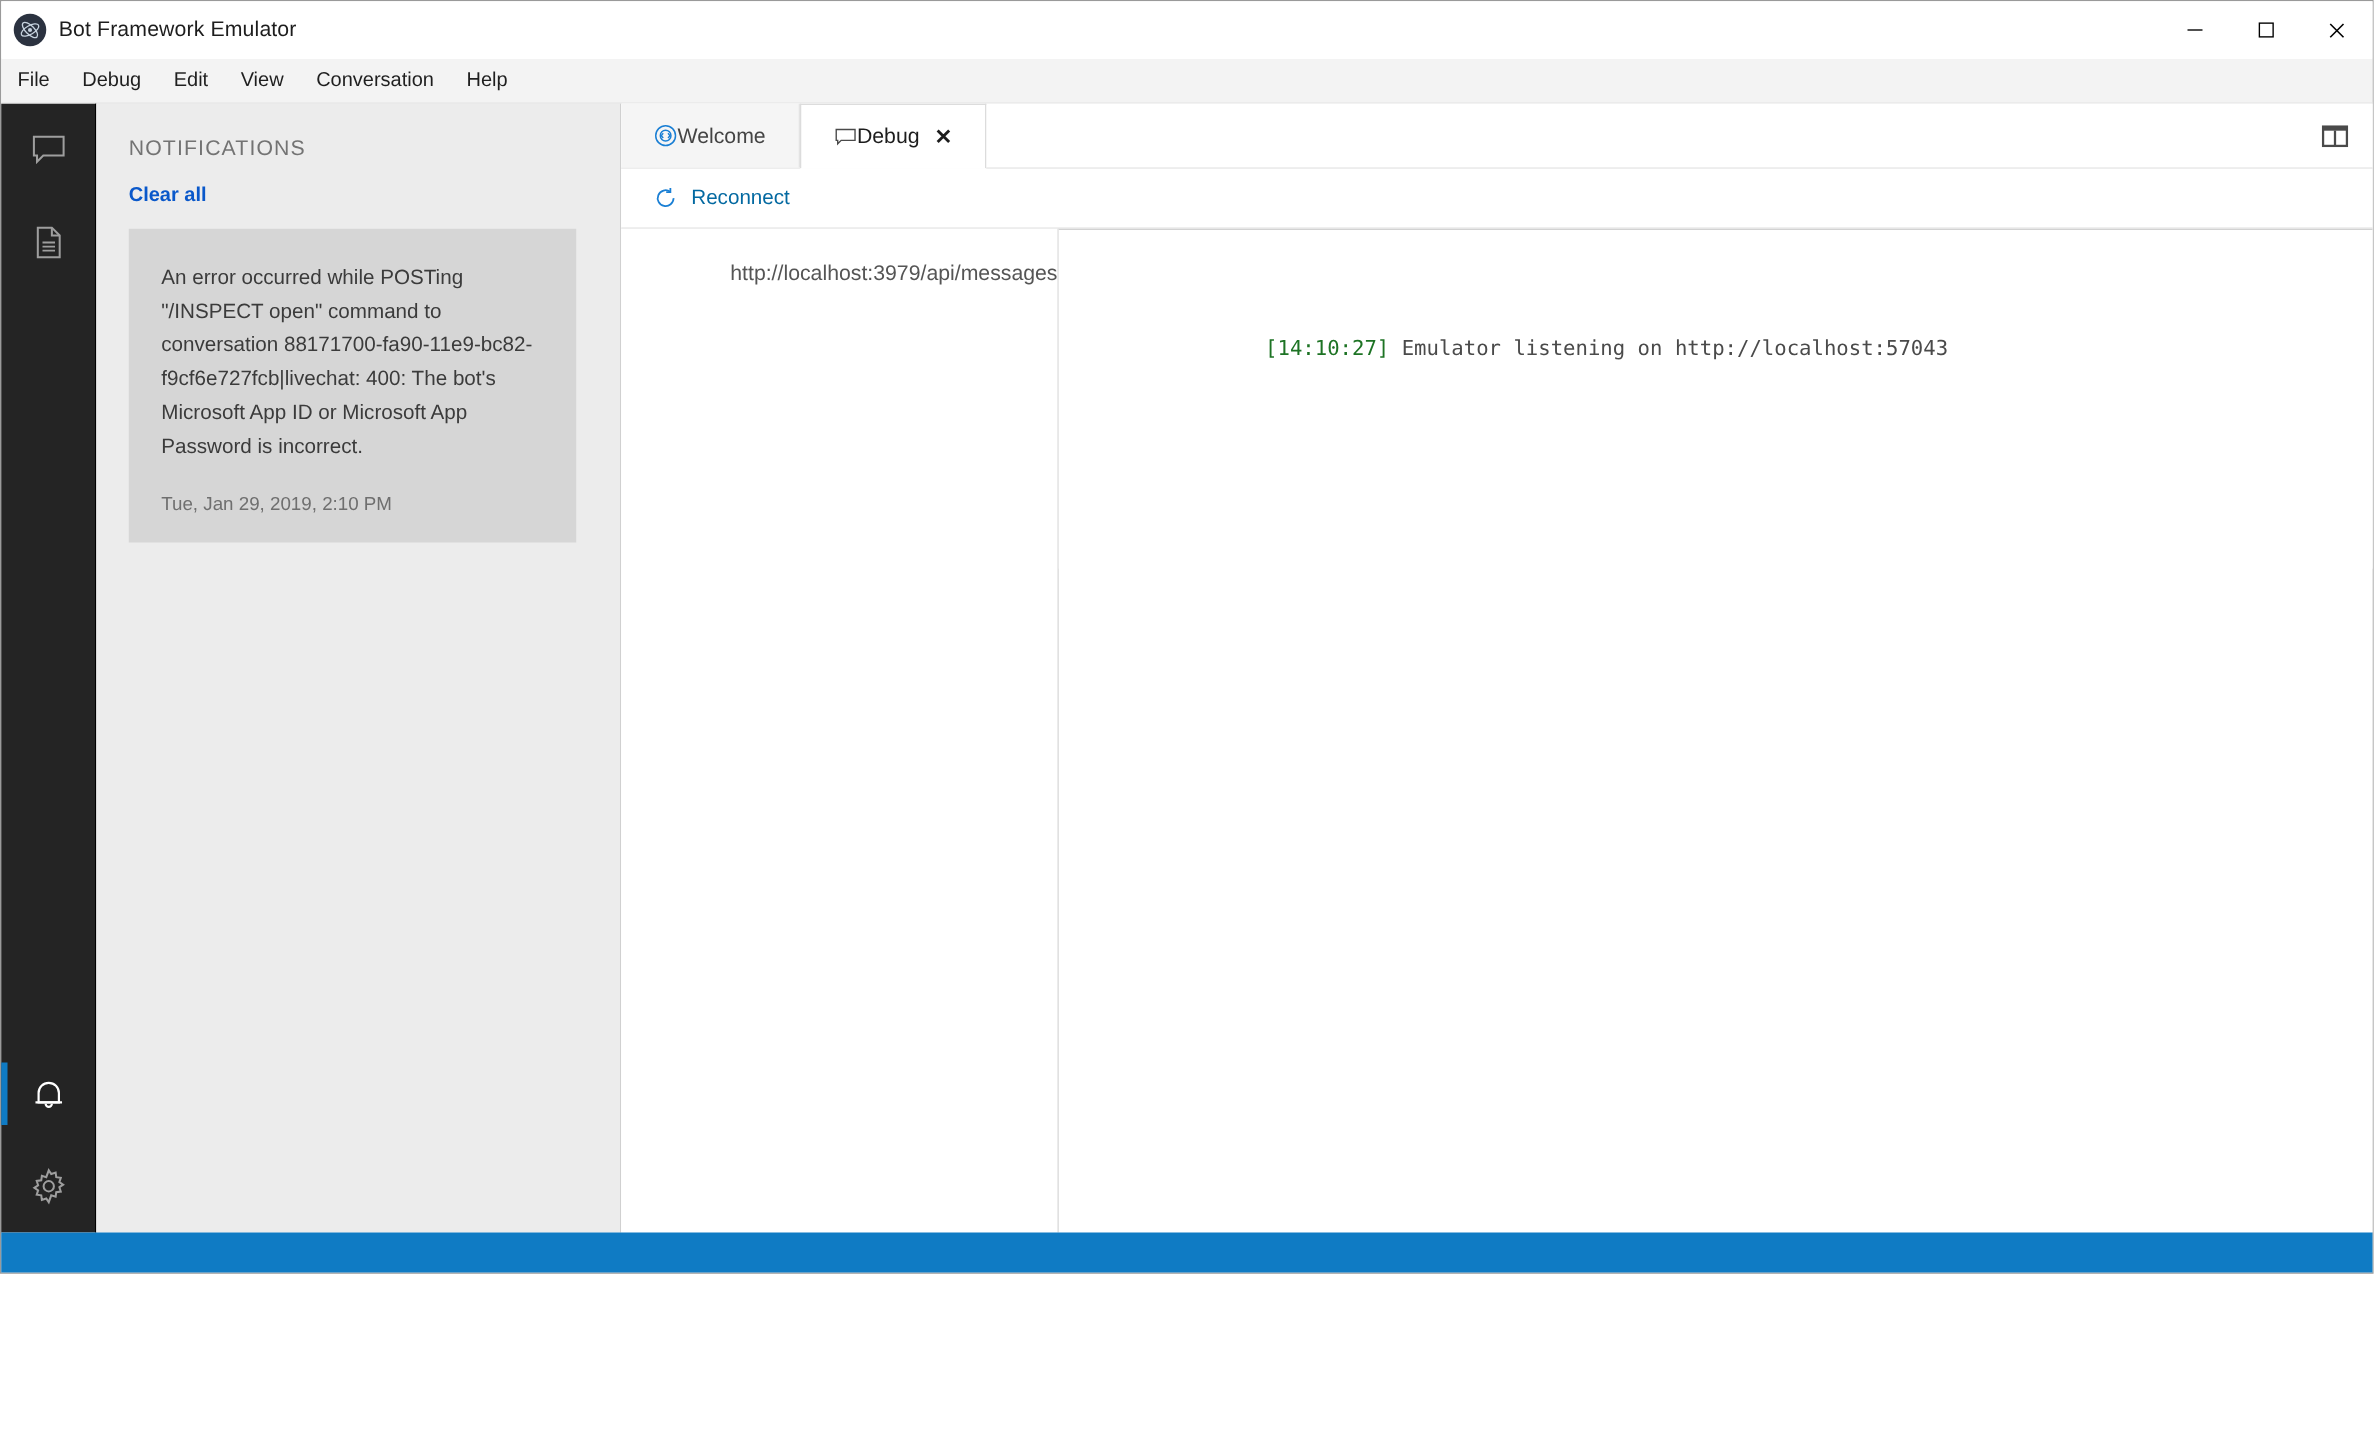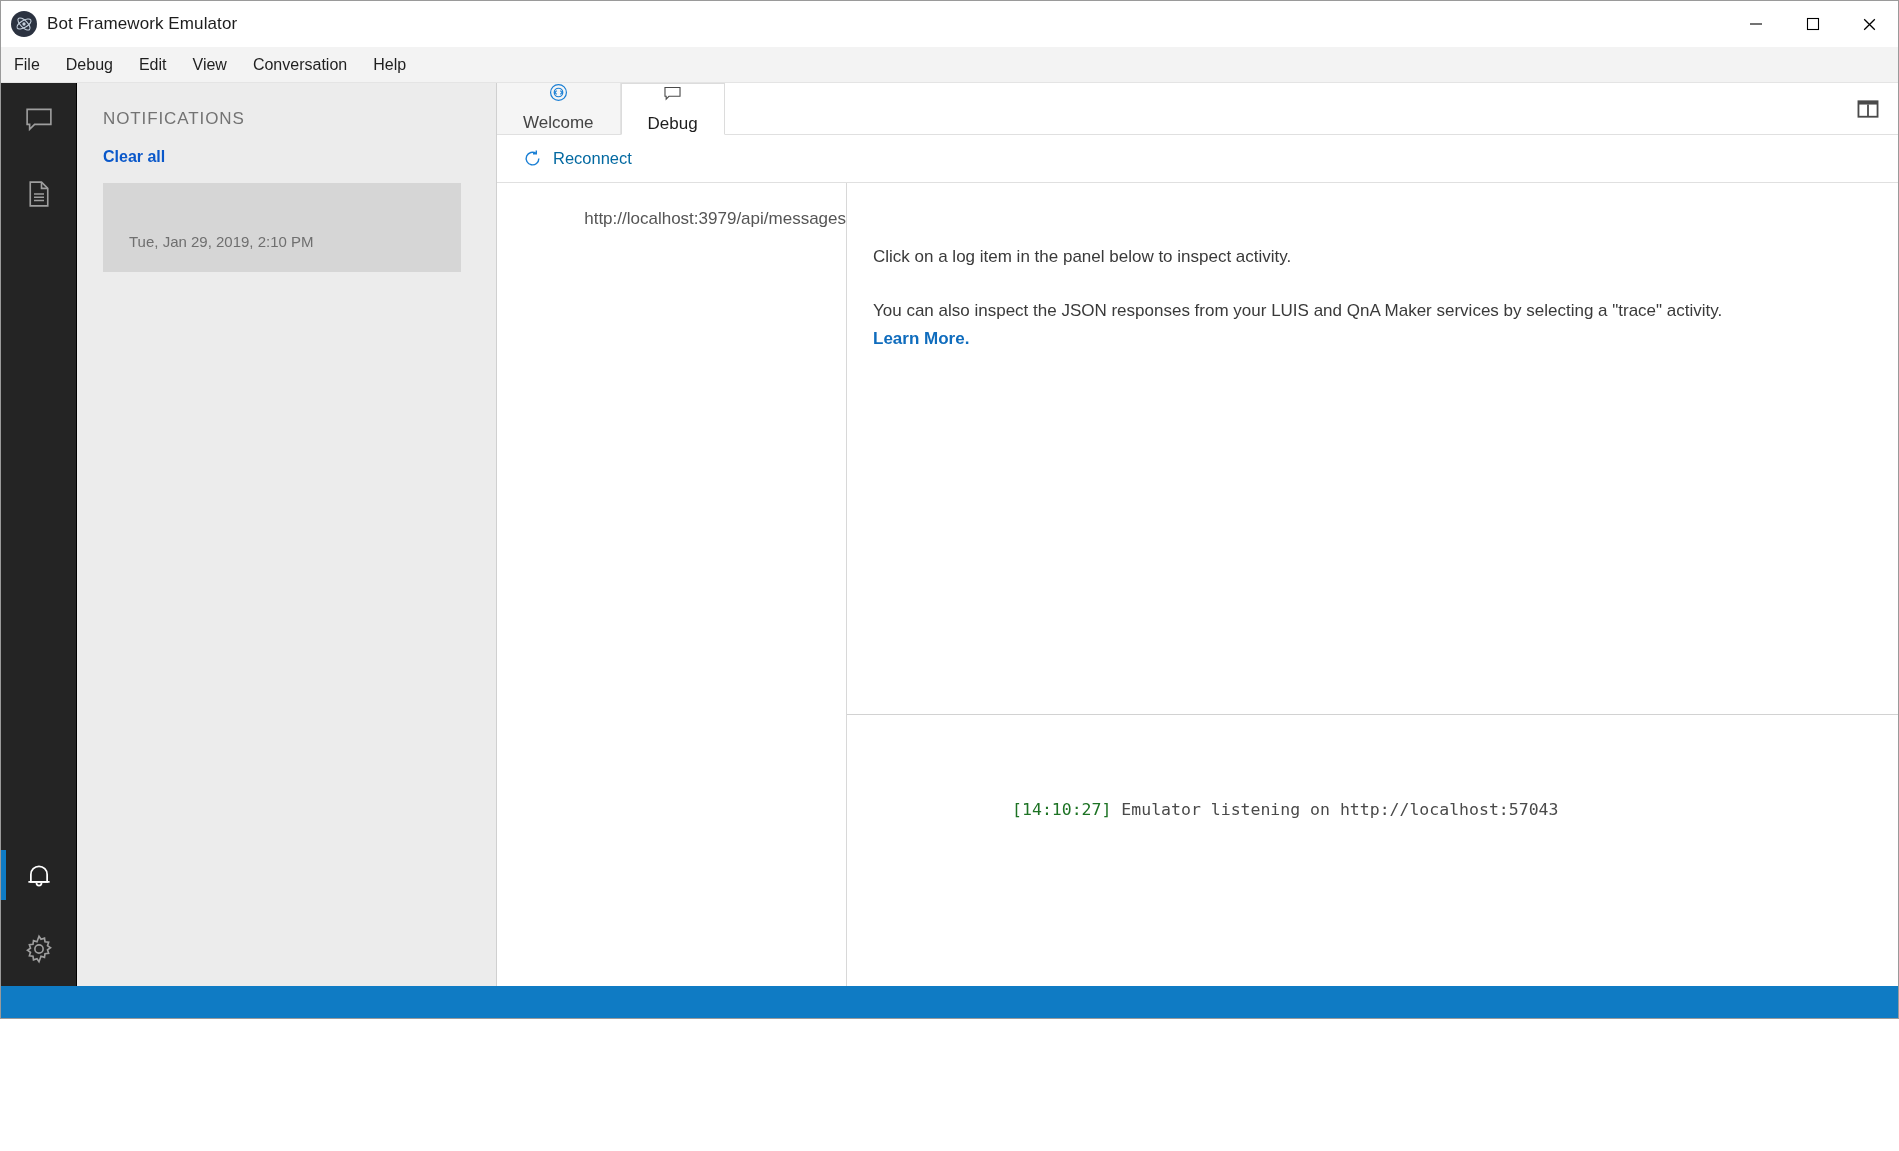--- a/index.html
+++ b/index.html
@@ -118,26 +118,25 @@
   }
 
   
   .tabstrip {
     height: 52px; min-height: 52px;
     background: #ffffff;
     display: flex; align-items: stretch;
     border-bottom: 1px solid #e0e0e0;
   }
   .tab {
-    display: flex; align-items: center; gap: 11px;
+    display: flex; align-items: center; 
     padding: 0 26px;
     font-size: 17px; color: #444;
     background: #f5f5f5;
     border-right: 1px solid #e3e3e3;
-    flex-direction: column;
   }
   .tab.active {
     background: #ffffff;
     color: #1d1d1d;
     border-top: 1px solid #dcdcdc;
     border-left: 1px solid #dcdcdc;
     border-right: 1px solid #dcdcdc;
     border-bottom: 1px solid #ffffff;
     margin-bottom: -1px;
   }
@@ -290,20 +289,21 @@
             <path d="M12 1.8l1.6 2.4 2.8-.9.4 2.9 2.9.4-.9 2.8 2.4 1.6-2.4 1.6.9 2.8-2.9.4-.4 2.9-2.8-.9L12 22.2l-1.6-2.4-2.8.9-.4-2.9-2.9-.4.9-2.8L2.8 13l2.4-1.6-.9-2.8 2.9-.4.4-2.9 2.8.9z"></path>
           </g>
         </svg>
       </div>
     </div>
 
     <div class="notif-panel">
       <div class="notif-title">NOTIFICATIONS</div>
       <div class="notif-clear">Clear all</div>
       <div class="notif-card">
+        <div class="notif-msg">An error occurred while POSTing "/INSPECT open" command to conversation 88171700-fa90-11e9-bc82-f9cf6e727fcb|livechat: 400: The bot's Microsoft App ID or Microsoft App Password is incorrect.</div>
         <div class="notif-time">Tue, Jan 29, 2019, 2:10 PM</div>
       </div>
     </div>
 
     <div class="editor">
 
       <div class="tabstrip">
         <div class="tab">
           <svg width="19" height="19" viewBox="0 0 24 24">
             <circle cx="12" cy="12" r="10" fill="none" stroke="#1a7fd4" stroke-width="1.5"></circle>
@@ -338,28 +338,20 @@
           <span>Reconnect</span>
         </div>
       </div>
 
       <div class="split">
         <div class="loglist">
           <div class="endpoint">http://localhost:3979/api/messages</div>
         </div>
 
         <div class="inspector">
-          <div class="inspector-top">
-            <div class="insp-line">Click on a log item in the panel below to inspect activity.</div>
-            <div class="insp-line last">
-              <span>You can also inspect the JSON responses from your LUIS and QnA Maker services by selecting a "trace" activity.</span>
-              <br>
-              <a class="insp-link" href="#">Learn More.</a>
-            </div>
-          </div>
 
           <div class="console">
             <div class="log-row">
               <span class="log-time">[14:10:27]</span><span> Emulator listening on http://localhost:57043</span>
             </div>
             <div class="log-row">
               
             </div>
 
           </div>

